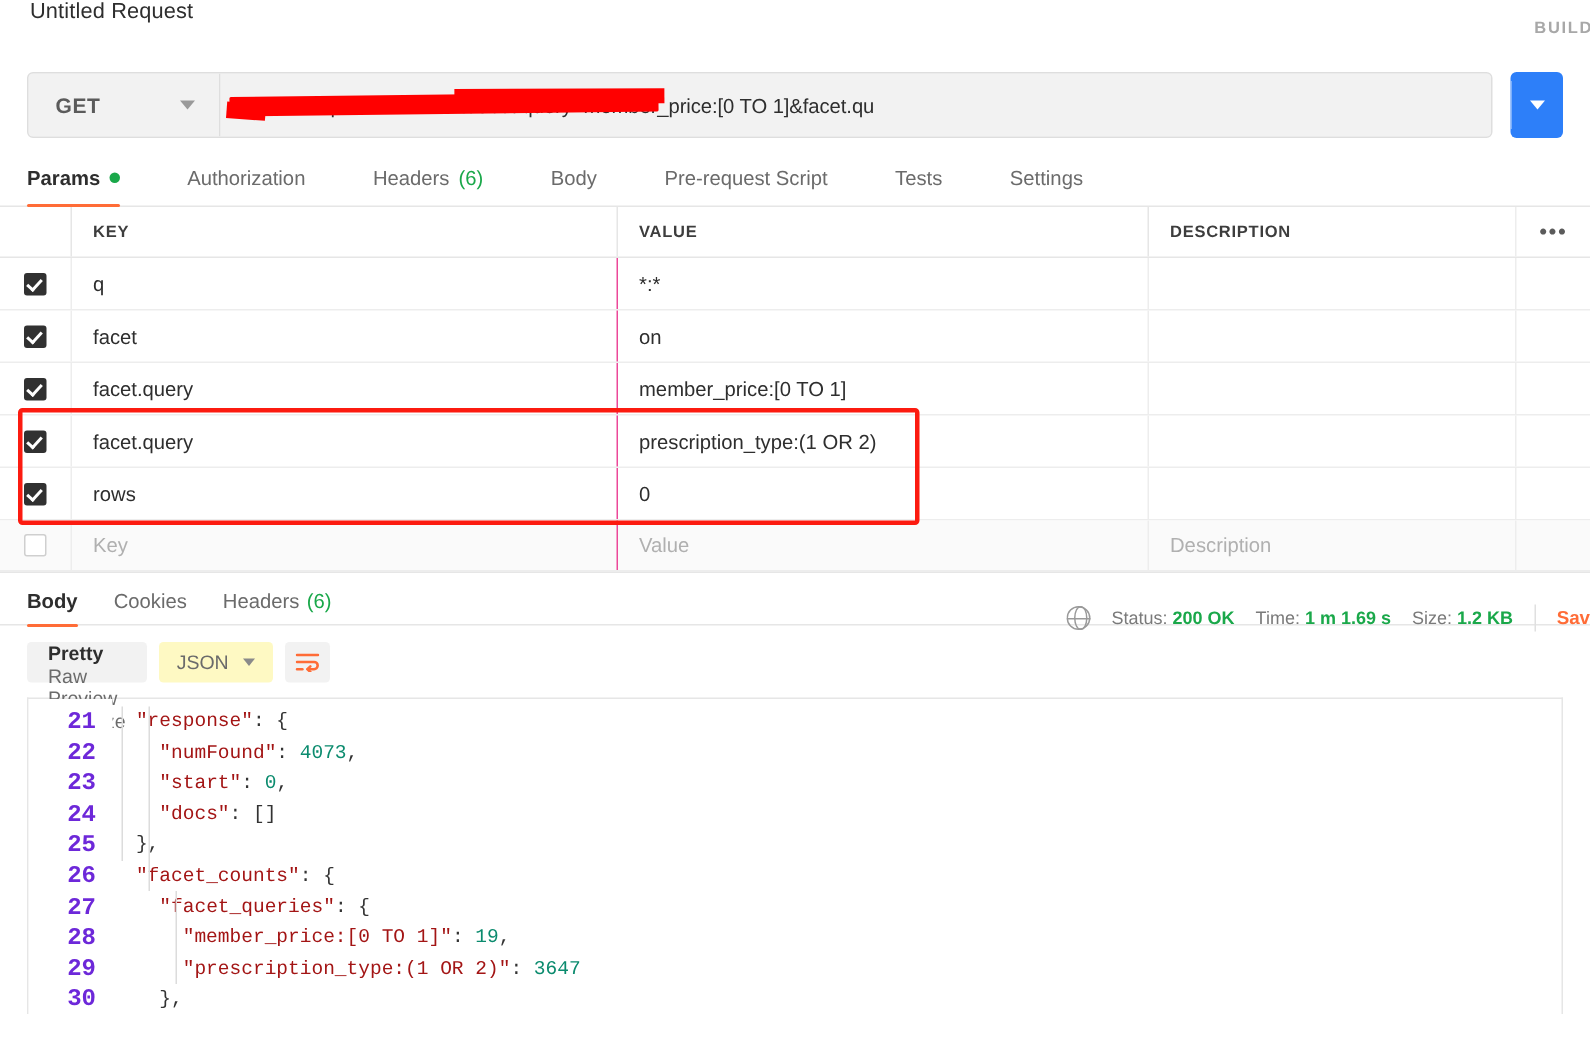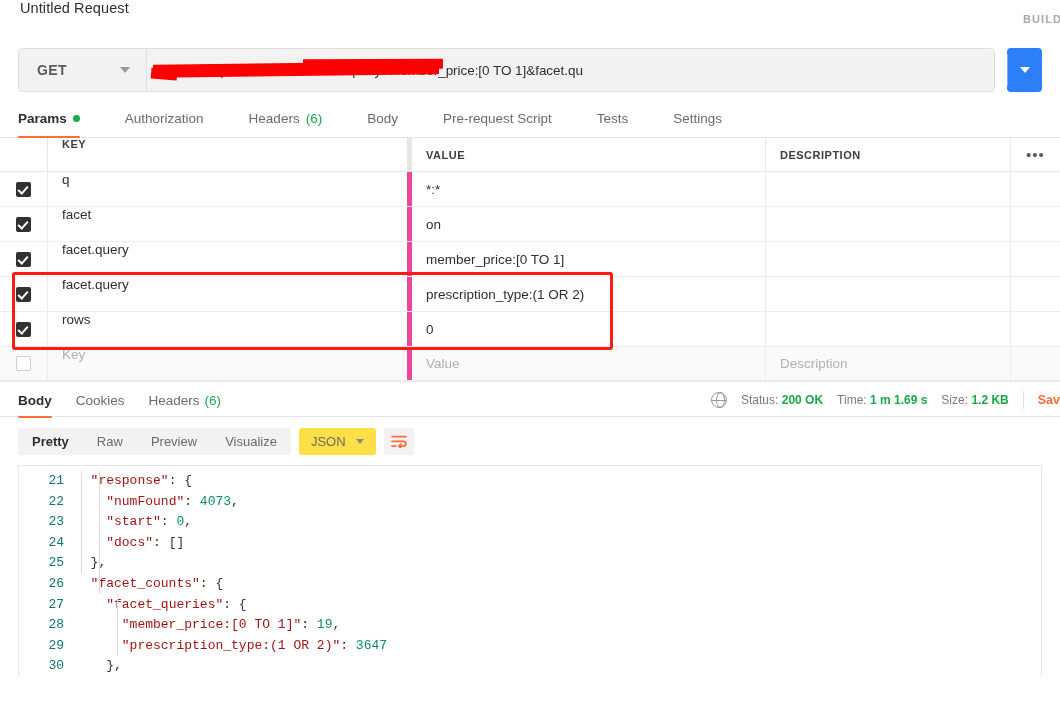--- a/index.html
+++ b/index.html
@@ -219,23 +219,23 @@
     width: 48px;
     display: flex;
     align-items: center;
     justify-content: center;
     border-right: 1px solid #ededed;
     flex: 0 0 48px;
   }
   .c-key {
     flex: 0 0 364px;
     display: flex;
-    align-items: flex-start;
+    align-items: center;
     padding-left: 14px;
-    border-right: 5px solid #ec4899;
+    border-right: 1px solid #ec4899;
     overflow: hidden;
   }
   .c-val {
     flex: 0 0 354px;
     display: flex;
     align-items: center;
     padding-left: 14px;
     border-right: 1px solid #ededed;
     overflow: hidden;
   }
@@ -343,21 +343,21 @@
     content: "";
     position: absolute;
     left: 0; right: 12px; bottom: -1px;
     height: 2.5px;
     background: #ff6c37;
     border-radius: 2px;
   }
   .resp-meta {
     position: absolute;
     right: 0;
-    top: 0;
+    top: 12px;
     height: 36px;
     display: flex;
     align-items: center;
     gap: 14px;
     padding-right: 0;
     overflow: hidden;
     white-space: nowrap;
     justify-content: space-between;
   }
   .meta-item { font-size: 12px; color: #7a7a7a; }
@@ -403,36 +403,37 @@
     gap: 8px;
     padding: 11px 18px;
     height: 48px;
   }
   .seg {
     display: flex;
     background: #f2f2f2;
     border-radius: 3px;
     height: 27px;
     align-items: stretch;
+    flex-direction: column;
   }
   .seg span {
     display: flex;
     align-items: center;
     padding: 0 14px;
     font-size: 13px;
     color: #6b6b6b;
     cursor: pointer;
     border-radius: 3px;
   }
   .seg span.active { color: #2e2e2e; font-weight: 600; }
   .typebox {
     display: flex;
     align-items: center;
     gap: 10px;
-    background: #fde047;
+    background: #fef9c3;
     border-radius: 3px;
     height: 27px;
     padding: 0 12px;
     cursor: pointer;
   }
   .typebox span { font-size: 13px; color: #6b6b6b; }
   .typebox i {
     width: 0; height: 0;
     border-left: 4px solid transparent;
     border-right: 4px solid transparent;
@@ -461,24 +462,25 @@
   }
   .gutter {
     width: 56px;
     flex: 0 0 56px;
     padding-top: 5px;
     text-align: right;
     background: #ffffff;
   }
   .gutter div {
     font-family: "Liberation Mono", "DejaVu Sans Mono", monospace;
-    font-size: 13px;
+    font-size: 16px;
     line-height: 20.6px;
-    color: #0f766e;
+    color: #6d28d9;
     padding-right: 11px;
+    font-weight: bold;
   }
   .code {
     flex: 1;
     padding-top: 5px;
     position: relative;
     overflow: hidden;
   }
   .code pre {
     font-family: "Liberation Mono", "DejaVu Sans Mono", monospace;
     font-size: 13px;

